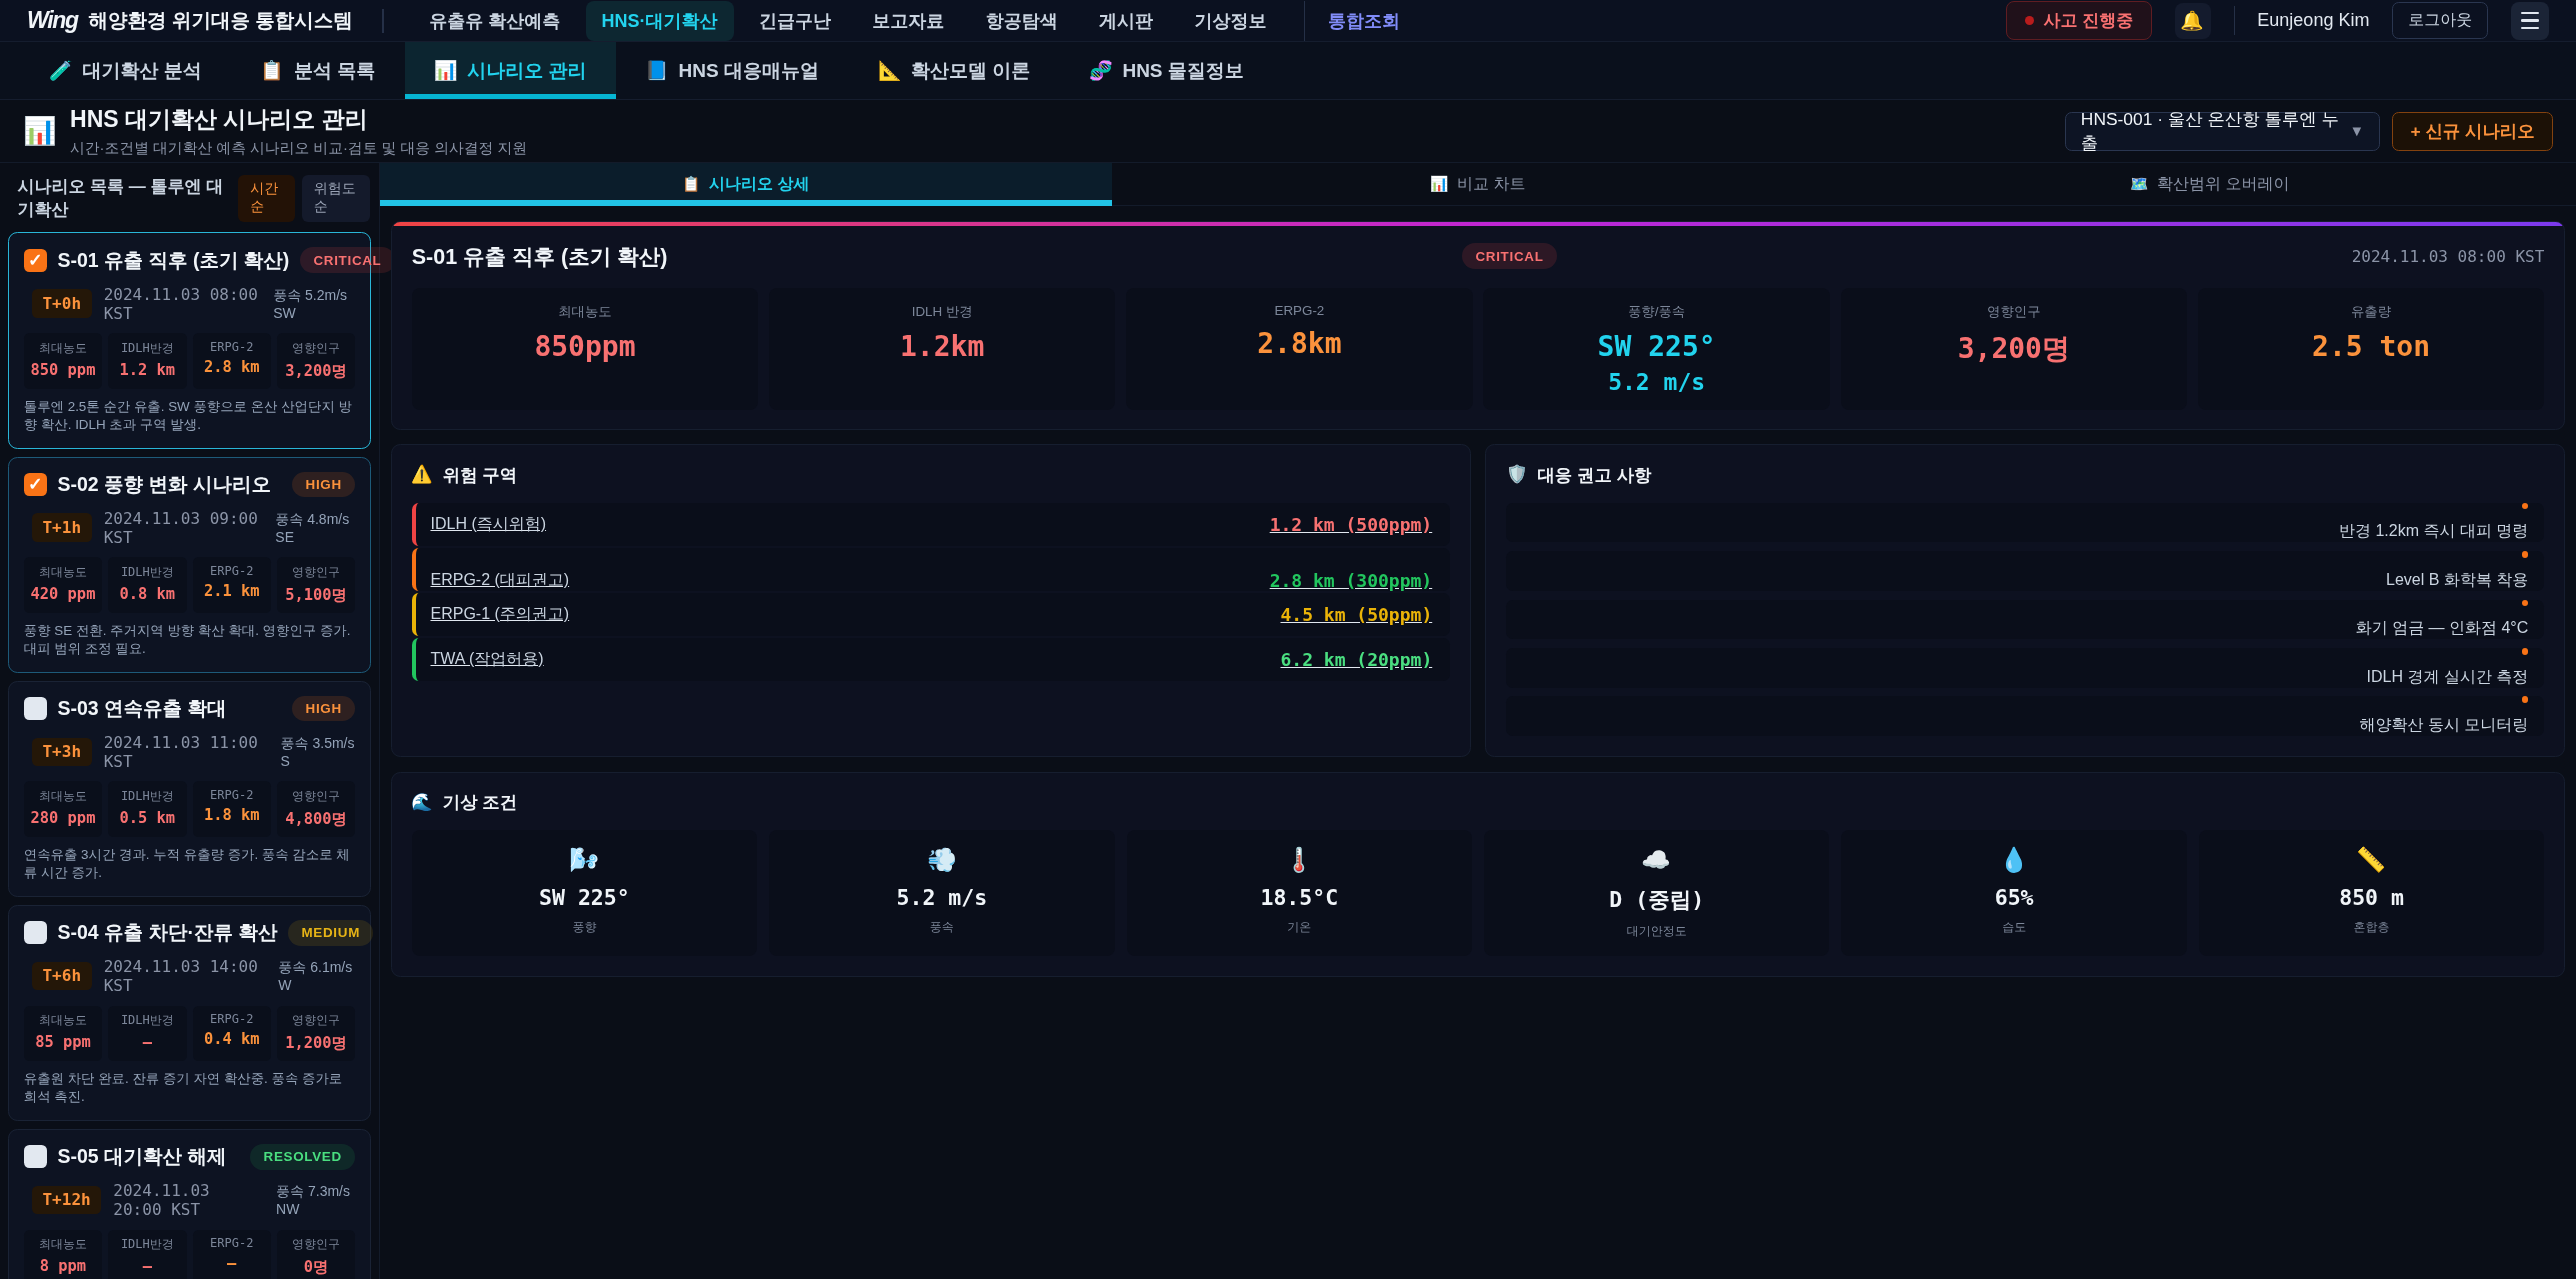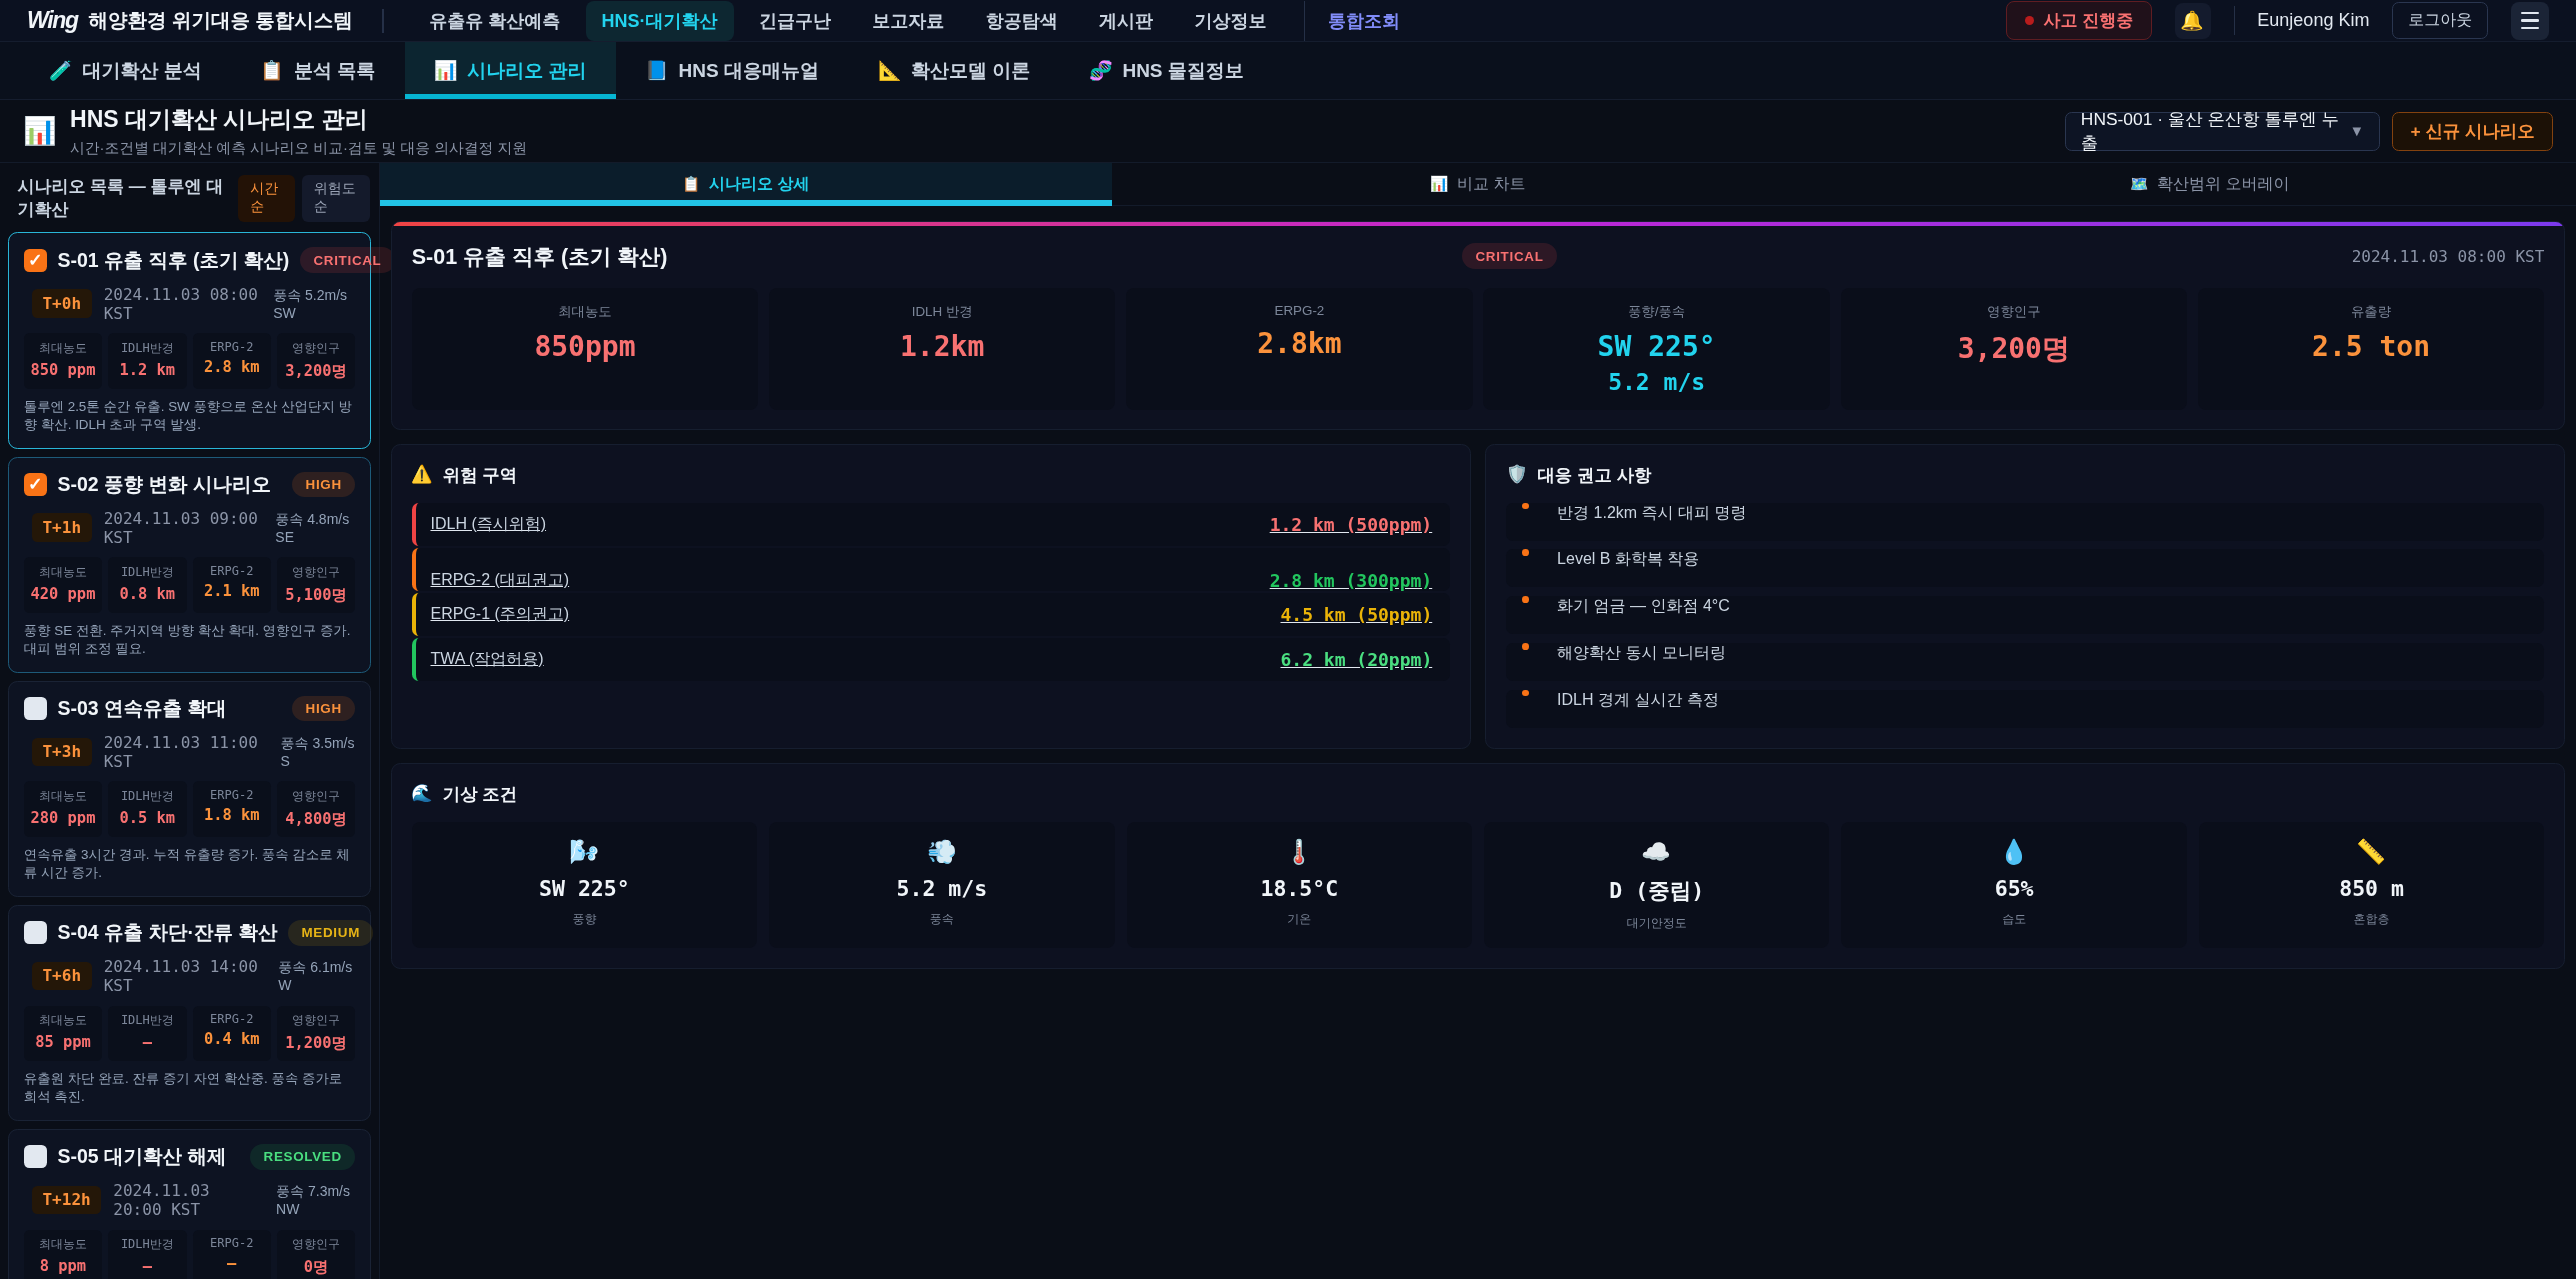--- a/index.html
+++ b/index.html
@@ -185,22 +185,22 @@
   .zone-row[data-zone="green"]  { border-left-color:#22c55e; }
   .zone-label { font-size:16px; color:#cbd5e1; }
   .zone-value { margin-left:auto; font-size:18px; font-weight:bold; font-family:"DejaVu Sans Mono", monospace; }
   .zone-row[data-zone="red"] .zone-value    { color:#f87171; }
   .zone-row[data-zone="orange"] .zone-value { color:#22c55e; }
   .zone-row[data-zone="yellow"] .zone-value { color:#eab308; }
   .zone-row[data-zone="green"] .zone-value  { color:#4ade80; }
 
   .rec-list { display:flex; flex-direction:column; gap:8.7px; margin-top:16px; }
   .rec-row {
-    min-height:38px; background:#0a0e1a; border-radius:6.7px; display:flex; align-items:flex-start;
-    padding:0 16px; gap:28px;
+    min-height:38px; background:#0a0e1a; border-radius:6.7px; display:flex; align-items:flex-end;
+    padding:0 16px; gap:12px;flex-direction:column;
   }
   .rec-dot { width:6.7px; height:6.7px; border-radius:50%; background:#f97316; flex:0 0 auto; }
   .rec-text { font-size:16px; color:#cbd5e1; }
 
   .weather-tiles { display:flex; gap:12px; margin-top:16px; }
   .wtile {
     flex:1; background:#0a0e1a; border-radius:8px; padding:16px 6.7px; text-align:center;
   }
   .wtile .icon { font-size:24px; }
   .wvalue { font-size:21.5px; font-weight:bold; color:#f1f5f9; margin-top:10.7px; font-family:"DejaVu Sans Mono", monospace; }
@@ -558,25 +558,25 @@
             <div class="rec-row">
               <span class="rec-dot"></span>
               <span class="rec-text">Level B 화학복 착용</span>
             </div>
             <div class="rec-row">
               <span class="rec-dot"></span>
               <span class="rec-text">화기 엄금 — 인화점 4°C</span>
             </div>
             <div class="rec-row">
               <span class="rec-dot"></span>
-              <span class="rec-text">해양확산 동시 모니터링</span>
+              <span class="rec-text">IDLH 경계 실시간 측정</span>
             </div>
             <div class="rec-row">
               <span class="rec-dot"></span>
-              <span class="rec-text">IDLH 경계 실시간 측정</span>
+              <span class="rec-text">해양확산 동시 모니터링</span>
             </div>
           </div>
         </div>
       </div>
 
       <div class="panel">
         <div class="panel-title">
           <span>🌊</span>
           <span>기상 조건</span>
         </div>

